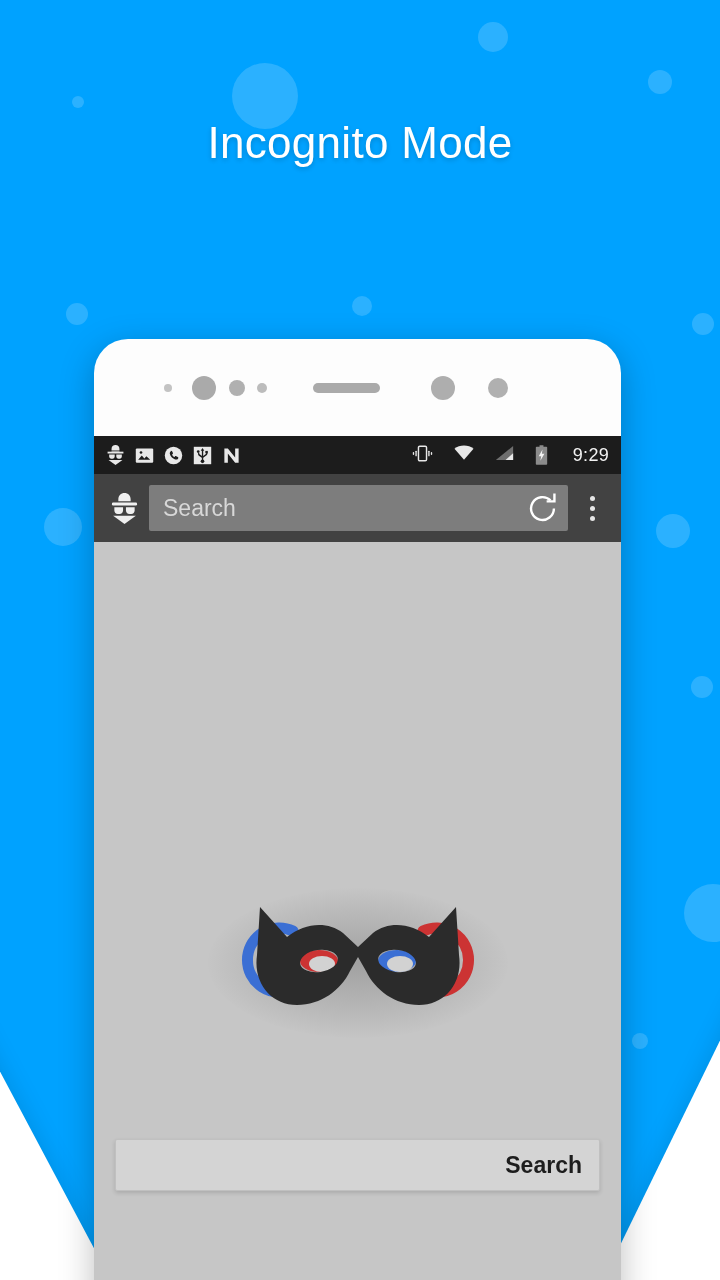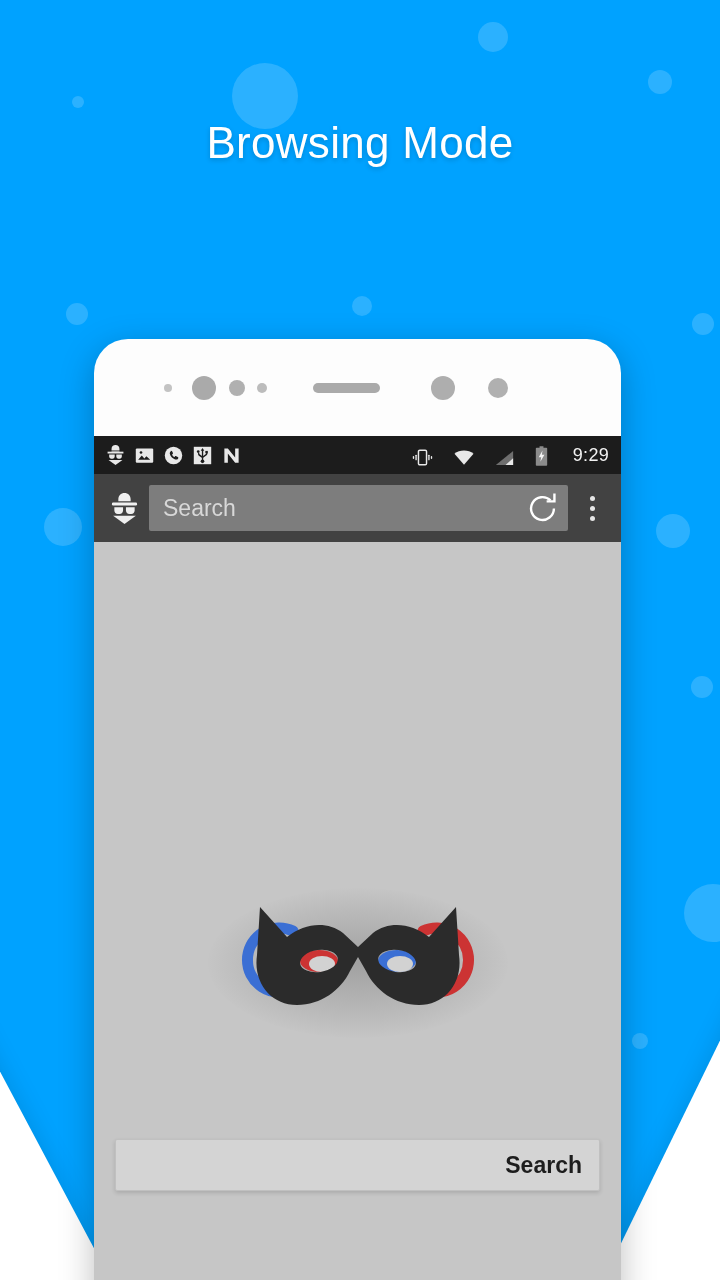--- a/index.html
+++ b/index.html
@@ -59,21 +59,21 @@
   #sensor-dot-5 { width:20px; height:20px; left:394px; margin-top:-10px; background:#b0b0b0; }
 
   #phone-screen { position:relative; height:883px; background:#c6c6c6; overflow:hidden; }
 
   
   #status-bar {
     height:38px; background:#1c1c1c; display:flex; align-items:center;
     padding:0 12px; color:#e8e8e8;
   }
   #status-left { display:flex; align-items:center; gap:10px; }
-  #status-right { margin-left:auto; display:flex; align-items:flex-end; gap:21px; }
+  #status-right { margin-left:auto; display:flex; align-items:flex-start; gap:21px; }
   #status-clock { font-size:18px; color:#f2f2f2; letter-spacing:.3px; margin-left:4px; }
   .sicon { display:block; }
 
   
   #browser-toolbar {
     height:68px; background:#424242; display:flex; align-items:center; padding:0 9px;
   }
   #toolbar-incognito-btn {
     width:42px; height:46px; display:flex; align-items:center; justify-content:center; flex:none;
   }
@@ -126,21 +126,21 @@
   <div class="bubble" style="left:656px;top:514px;width:34px;height:34px;"></div>
   <div class="bubble" style="left:691px;top:676px;width:22px;height:22px;"></div>
   <div class="bubble" style="left:684px;top:884px;width:58px;height:58px;"></div>
   <div class="bubble" style="left:632px;top:1033px;width:16px;height:16px;"></div>
 
   <div class="wedge" id="wedge-left"></div>
   <div class="wedge" id="wedge-right"></div>
 </div>
 
 <div id="promo-text">
-  <div id="promo-title">Browsing Mode</div>
+  <div id="promo-title">Incognito Mode</div>
 </div>
 
 <div id="phone">
 
   <div id="phone-bezel-top">
     <div class="bezel-dot" id="sensor-dot-1"></div>
     <div class="bezel-dot" id="front-camera"></div>
     <div class="bezel-dot" id="sensor-dot-2"></div>
     <div class="bezel-dot" id="sensor-dot-3"></div>
     <div id="earpiece-speaker"></div>

